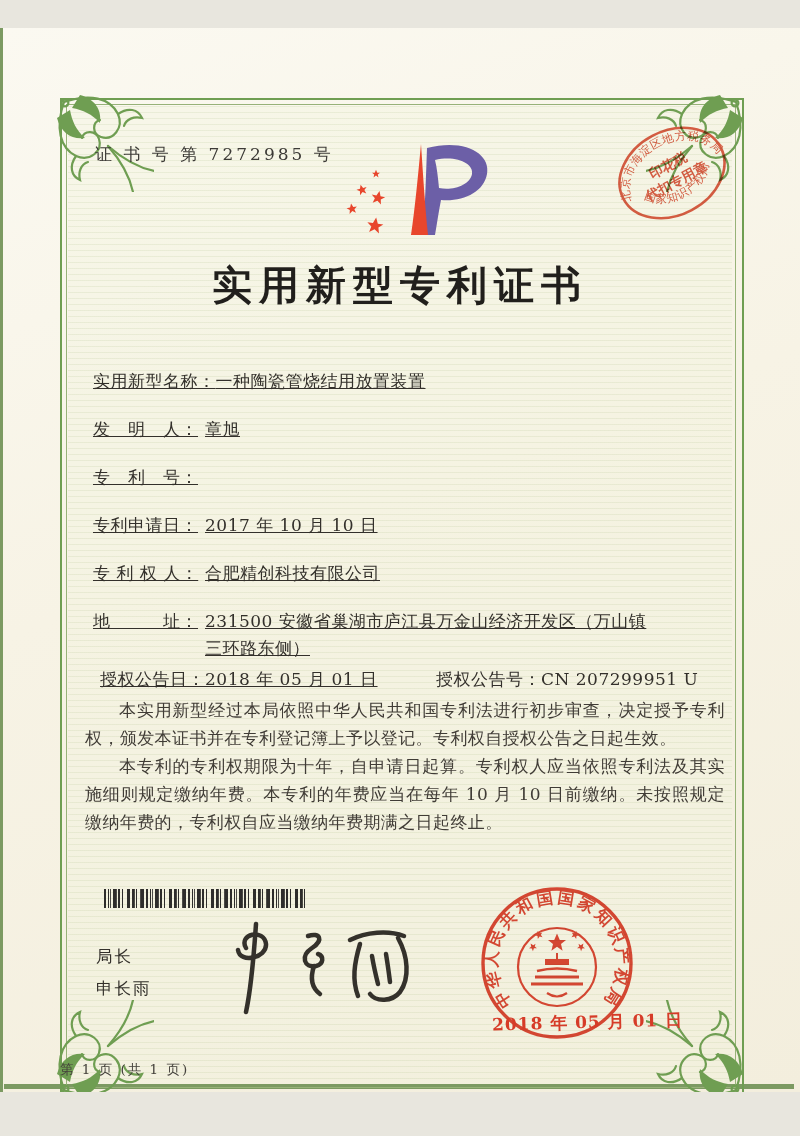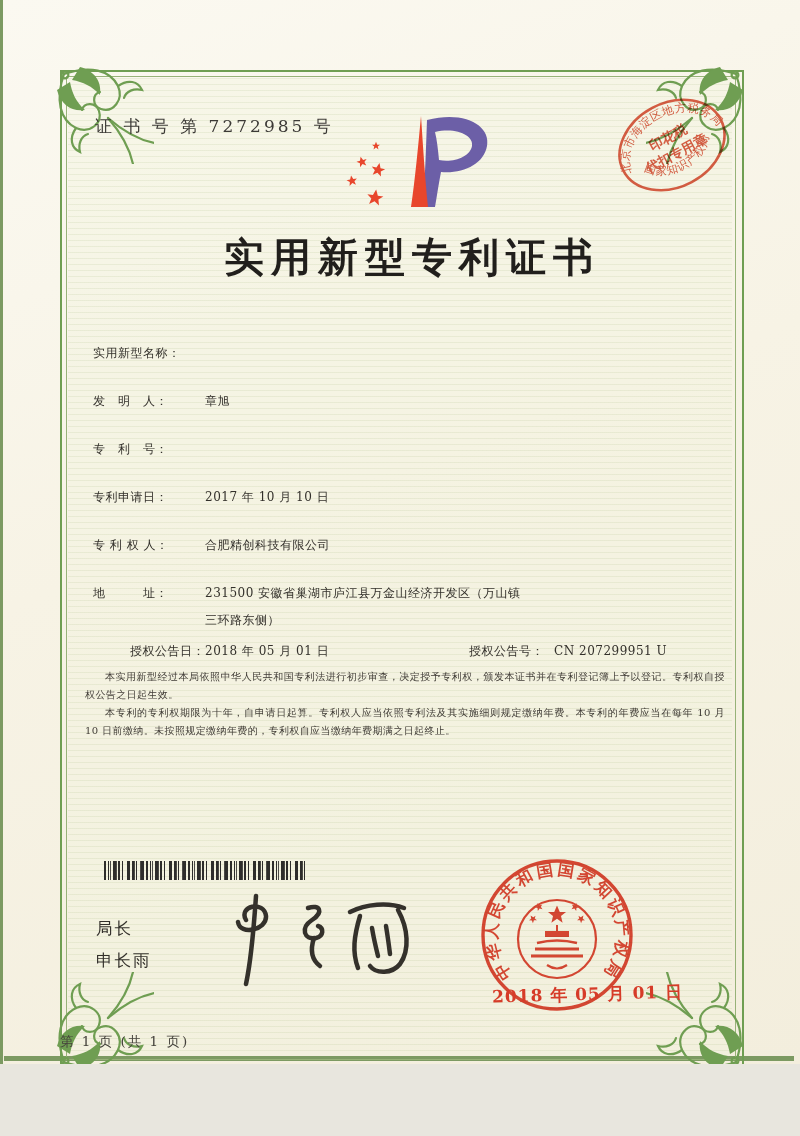--- a/index.html
+++ b/index.html
@@ -1,19 +1,20 @@
 <!DOCTYPE html>
 <html><head>
 <meta charset="utf-8">
 <style>
   html,body{margin:0;padding:0;}
   body{background:#e8e6de;font-family:"DejaVu Serif","Liberation Serif",serif;}
   #paper{
     position:relative;width:800px;height:1064px;overflow:hidden;
     background:linear-gradient(160deg,#fbf9f1 0%,#f7f3e5 45%,#f3eedd 100%);
+    margin-top:28px;
   }
   .edge-left{position:absolute;left:0;top:0;width:3px;height:1130px;background:#7c9a62;}
   .edge-bottom{position:absolute;left:4px;right:6px;bottom:3px;height:5px;background:#7c9a62;}
   .frame-outer{position:absolute;left:60px;top:70px;width:680px;height:994px;border:2px solid #6f9e52;}
   .frame-inner{position:absolute;left:66px;top:76px;width:668px;height:982px;border:1px solid #97b278;}
   .guilloche{
     position:absolute;left:68px;top:78px;width:664px;height:978px;
     background:
       repeating-linear-gradient(180deg, rgba(146,172,104,.13) 0 1px, rgba(0,0,0,0) 1px 6px),
       rgba(240,243,222,.35);
@@ -22,34 +23,34 @@
   .orn.tl{left:50px;top:60px;}
   .orn.tr{left:646px;top:60px;transform:scaleX(-1);}
   .orn.bl{left:50px;top:972px;transform:scaleY(-1);}
   .orn.br{left:646px;top:972px;transform:scale(-1,-1);}
 
   .cert-no{position:absolute;left:95px;top:115px;font-size:17px;letter-spacing:3px;color:#3c3a36;}
   .tax-stamp{position:absolute;left:592px;top:62px;width:160px;height:170px;mix-blend-mode:multiply;opacity:.9;}
   .logo{position:absolute;left:327px;top:110px;width:170px;height:112px;}
   .title{
     position:absolute;left:60px;top:230px;width:680px;text-align:center;
-    font-size:40px;font-weight:600;letter-spacing:7px;color:#211f1c;padding-left:12px;
-  }
-
-  .fields{position:absolute;left:93px;top:340px;width:630px;font-size:12px;color:#33302b;}
+    font-size:40px;font-weight:600;letter-spacing:7px;color:#211f1c;
+  }
+
+  .fields{position:absolute;left:93px;top:340px;width:630px;font-size:17px;color:#33302b;text-decoration:underline;}
   .frow{display:flex;line-height:27px;margin-bottom:21px;}
   .frow.address{margin-bottom:4px;}
   .flabel{flex:0 0 auto;min-width:112px;letter-spacing:.5px;}
   .fvalue{white-space:pre-line;letter-spacing:.5px;}
   .frow.pubrow{position:relative;text-align:right;}
-  .pub-right{position:absolute;left:376px;top:0;display:flex;gap:10px;}
+  .pub-right{position:absolute;left:343px;top:0;display:flex;}
 
   .bodytext{
     position:absolute;left:85px;top:668px;width:640px;
-    font-size:10px;line-height:18px;color:#403c36;text-align:justify;letter-spacing:.4px;
+    font-size:17px;line-height:28px;color:#403c36;text-align:justify;letter-spacing:.4px;
   }
   .bodytext p{margin:0;text-indent:2em;}
 
   .barcode{
     position:absolute;left:104px;top:861px;width:202px;height:19px;
     background:
       repeating-linear-gradient(90deg,#2e2d2b 0 2px,rgba(0,0,0,0) 2px 4px,#2e2d2b 4px 5px,rgba(0,0,0,0) 5px 9px,#2e2d2b 9px 12px,rgba(0,0,0,0) 12px 14px),
       repeating-linear-gradient(90deg,rgba(46,45,43,.85) 0 1px,rgba(0,0,0,0) 1px 6px);
   }
 
@@ -137,20 +138,21 @@
       <use href="#star" transform="translate(25,71) scale(0.55) rotate(-10)"></use>
       <use href="#star" transform="translate(48,88) scale(0.85) rotate(8)"></use>
     </g>
   </svg>
 
   <div class="title">实用新型专利证书</div>
 
   <div class="fields">
     <div class="frow">
       <span class="flabel">实用新型名称：</span>
+      <span class="fvalue">一种陶瓷管烧结用放置装置</span>
     </div>
     <div class="frow">
       <span class="flabel">发　明　人：</span>
       <span class="fvalue">章旭</span>
     </div>
     <div class="frow">
       <span class="flabel">专　利　号：</span>
     </div>
     <div class="frow">
       <span class="flabel">专利申请日：</span>

